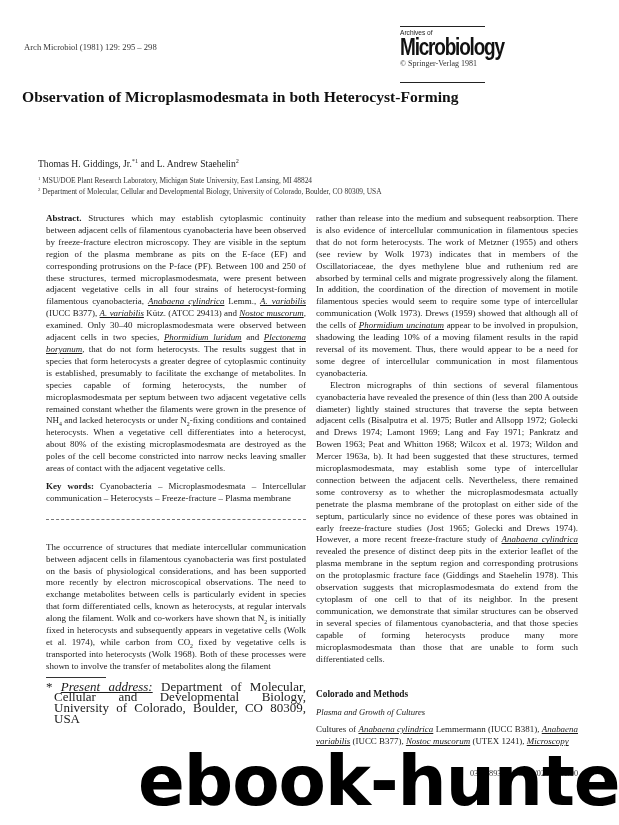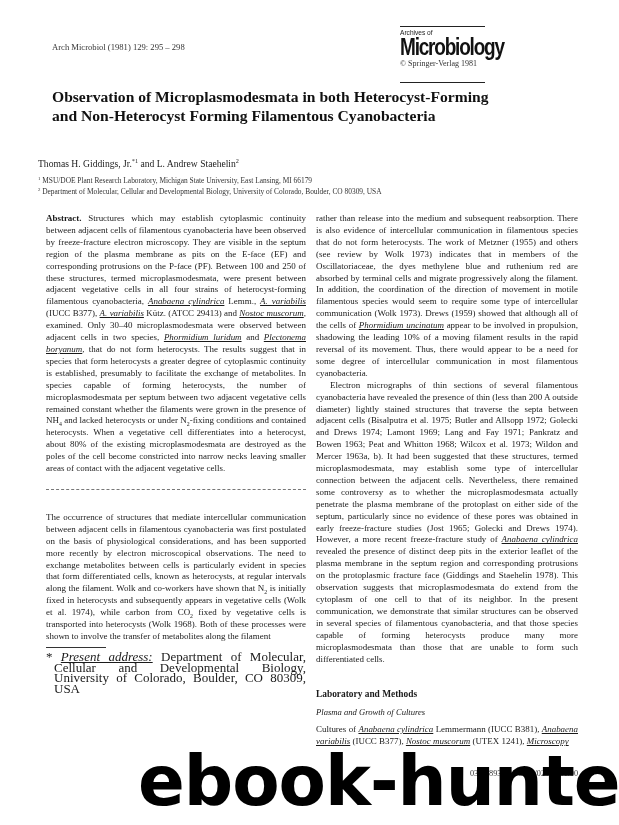--- a/index.html
+++ b/index.html
@@ -1,25 +1,25 @@
 <!DOCTYPE html>
 <html><head>
 <meta charset="utf-8">
 <style>
   html, body { margin: 0; padding: 0; background: #ffffff; }
   body { width: 619px; height: 825px; position: relative; overflow: hidden;
          font-family: "Liberation Serif", "DejaVu Serif", serif; color: #1a1a1a; }
   .abs { position: absolute; }
-  .citation { left: 52px; top: 42px; font-size: 8.6px; color: #333; }
+  .citation { left: 24px; top: 42px; font-size: 8.6px; color: #333; }
   .journal { left: 400px; top: 26px; width: 85px; }
   .journal .rule { border-top: 1px solid #222; height: 0; }
   .journal .archives { font-family: "Liberation Sans", "DejaVu Sans", sans-serif; font-size: 6.6px; margin-top: 2px; color: #222; }
   .journal .name { font-family: "Liberation Sans", "DejaVu Sans", sans-serif; font-weight: bold; font-size: 19px; letter-spacing: -1.2px; line-height: 18px; transform: scaleY(1.25); transform-origin: top left; color: #111; }
   .journal .copy { font-size: 8px; margin-top: 5px; margin-bottom: 14px; color: #333; }
-  .title { left: 52px; top: 88px; width: 560px; font-size: 15.6px; font-weight: bold; line-height: 18.5px; color: #111; }
+  .title { left: 22px; top: 88px; width: 560px; font-size: 15.6px; font-weight: bold; line-height: 18.5px; color: #111; }
   .title div { white-space: nowrap; }
   .authors { left: 38px; top: 158px; font-size: 9.6px; color: #222; }
   .affils { left: 38px; top: 176px; font-size: 7.4px; line-height: 10.5px; color: #333; }
   sup { font-size: 65%; line-height: 0; }
   sub { font-size: 65%; line-height: 0; }
   .col { width: 260px; font-size: 8.95px; line-height: 11.9px; text-align: justify; }
   .col p { margin: 0; }
   .col1 { left: 46px; top: 213px; }
   .col2 { left: 316px; top: 213px; width: 262px; }
   .indent { text-indent: 14px; }
@@ -44,49 +44,49 @@
 <div class="abs journal">
   <div class="rule"></div>
   <div class="archives">Archives of</div>
   <div class="name">Microbiology</div>
   <div class="copy">© Springer-Verlag 1981</div>
   <div class="rule"></div>
 </div>
 
 <div class="abs title">
   <div>Observation of Microplasmodesmata in both Heterocyst-Forming</div>
-  <div>and Non-Heterocyst Forming Filamentous Cyanobacteria</div>
 </div>
 
 <div class="abs authors">
   <span>Thomas H. Giddings, Jr.</span><sup>*1</sup><span> and </span><span>L. Andrew Staehelin</span><sup>2</sup>
 </div>
 
 <div class="abs affils">
-  <div><sup>1</sup><span> MSU/DOE Plant Research Laboratory, Michigan State University, East Lansing, MI 66179</span></div>
+  <div><sup>1</sup><span> MSU/DOE Plant Research Laboratory, Michigan State University, East Lansing, MI 48824</span></div>
   <div><sup>2</sup><span> Department of Molecular, Cellular and Developmental Biology, University of Colorado, Boulder, CO 80309, USA</span></div>
 </div>
 
 <div class="abs col col1">
   <p><b>Abstract.</b><span> Structures which may establish cytoplasmic continuity between adjacent cells of filamentous cyanobacteria have been observed by freeze-fracture electron microscopy. They are visible in the septum region of the plasma membrane as pits on the E-face (EF) and corresponding protrusions on the P-face (PF). Between 100 and 250 of these structures, termed microplasmodesmata, were present between adjacent vegetative cells in all four strains of heterocyst-forming filamentous cyanobacteria, </span><i>Anabaena cylindrica</i><span> Lemm., </span><i>A. variabilis</i><span> (IUCC B377), </span><i>A. variabilis</i><span> Kütz. (ATCC 29413) and </span><i>Nostoc muscorum</i><span>, examined. Only 30–40 microplasmodesmata were observed between adjacent cells in two species, </span><i>Phormidium luridum</i><span> and </span><i>Plectonema boryanum</i><span>, that do not form heterocysts. The results suggest that in species that form heterocysts a greater degree of cytoplasmic continuity is established, presumably to facilitate the exchange of metabolites. In species capable of forming heterocysts, the number of microplasmodesmata per septum between two adjacent vegetative cells remained constant whether the filaments were grown in the presence of NH</span><sub>4</sub><span> and lacked heterocysts or under N</span><sub>2</sub><span>-fixing conditions and contained heterocysts. When a vegetative cell differentiates into a heterocyst, about 80% of the existing microplasmodesmata are destroyed as the poles of the cell become constricted into narrow necks leaving smaller areas of contact with the adjacent vegetative cells.</span></p>
 
+  <p class="kw"><b>Key words:</b><span> Cyanobacteria – Microplasmodesmata – Intercellular communication – Heterocysts – Freeze-fracture – Plasma membrane</span></p>
 
   <div class="dash-rule"></div>
 
   <p><span>The occurrence of structures that mediate intercellular communication between adjacent cells in filamentous cyanobacteria was first postulated on the basis of physiological considerations, and has been supported more recently by electron microscopical observations. The need to exchange metabolites between cells is particularly evident in species that form differentiated cells, known as heterocysts, at regular intervals along the filament. Wolk and co-workers have shown that N</span><sub>2</sub><span> is initially fixed in heterocysts and subsequently appears in vegetative cells (Wolk et al. 1974), while carbon from CO</span><sub>2</sub><span> fixed by vegetative cells is transported into heterocysts (Wolk 1968). Both of these processes were shown to involve the transfer of metabolites along the filament</span></p>
 
   <div class="fn-rule"></div>
   <div class="footnote">
     <p class="hang"><span>* </span><i>Present address:</i><span> Department of Molecular, Cellular and Developmental Biology, University of Colorado, Boulder, CO 80309, USA</span></p>
   </div>
 </div>
 
 <div class="abs col col2">
   <p><span>rather than release into the medium and subsequent reabsorption. There is also evidence of intercellular communication in filamentous species that do not form heterocysts. The work of Metzner (1955) and others (see review by Wolk 1973) indicates that in members of the Oscillatoriaceae, the dyes methylene blue and ruthenium red are absorbed by terminal cells and migrate progressively along the filament. In addition, the coordination of the direction of movement in motile filamentous species would seem to require some type of intercellular communication (Wolk 1973). Drews (1959) showed that although all of the cells of </span><i>Phormidium uncinatum</i><span> appear to be involved in propulsion, shadowing the leading 10% of a moving filament results in the rapid reversal of its movement. Thus, there would appear to be a need for some degree of intercellular communication in most filamentous cyanobacteria.</span></p>
   <p class="indent"><span>Electron micrographs of thin sections of several filamentous cyanobacteria have revealed the presence of thin (less than 200 A outside diameter) lightly stained structures that traverse the septa between adjacent cells (Bisalputra et al. 1975; Butler and Allsopp 1972; Golecki and Drews 1974; Lamont 1969; Lang and Fay 1971; Pankratz and Bowen 1963; Peat and Whitton 1968; Wilcox et al. 1973; Wildon and Mercer 1963a, b). It had been suggested that these structures, termed microplasmodesmata, may establish some type of intercellular connection between the adjacent cells. Nevertheless, there remained some controversy as to whether the microplasmodesmata actually penetrate the plasma membrane of the protoplast on either side of the septum, particularly since no evidence of these pores was obtained in early freeze-fracture studies (Jost 1965; Golecki and Drews 1974). However, a more recent freeze-fracture study of </span><i>Anabaena cylindrica</i><span> revealed the presence of distinct deep pits in the exterior leaflet of the plasma membrane in the septum region and corresponding protrusions on the protoplasmic fracture face (Giddings and Staehelin 1978). This observation suggests that microplasmodesmata do extend from the cytoplasm of one cell to that of its neighbor. In the present communication, we demonstrate that similar structures can be observed in several species of filamentous cyanobacteria, and that those species capable of forming heterocysts produce many more microplasmodesmata than those that are unable to form such differentiated cells.</span></p>
 
-  <p class="section-head">Laboratory and Methods</p>
+  <p class="section-head">Colorado and Methods</p>
   <p class="subsection">Plasma and Growth of Cultures</p>
   <p><span>Cultures of </span><i>Anabaena cylindrica</i><span> Lemmermann (IUCC B381), </span><i>Anabaena variabilis</i><span> (IUCC B377), </span><i>Nostoc muscorum</i><span> (UTEX 1241), </span><i>Microscopy</i></p>
   <p class="doi">0302-8933/81/0129/0295/$01.00</p>
 </div>
 
 <div class="abs watermark">ebook-hunter.org</div>
 
 </body></html>

